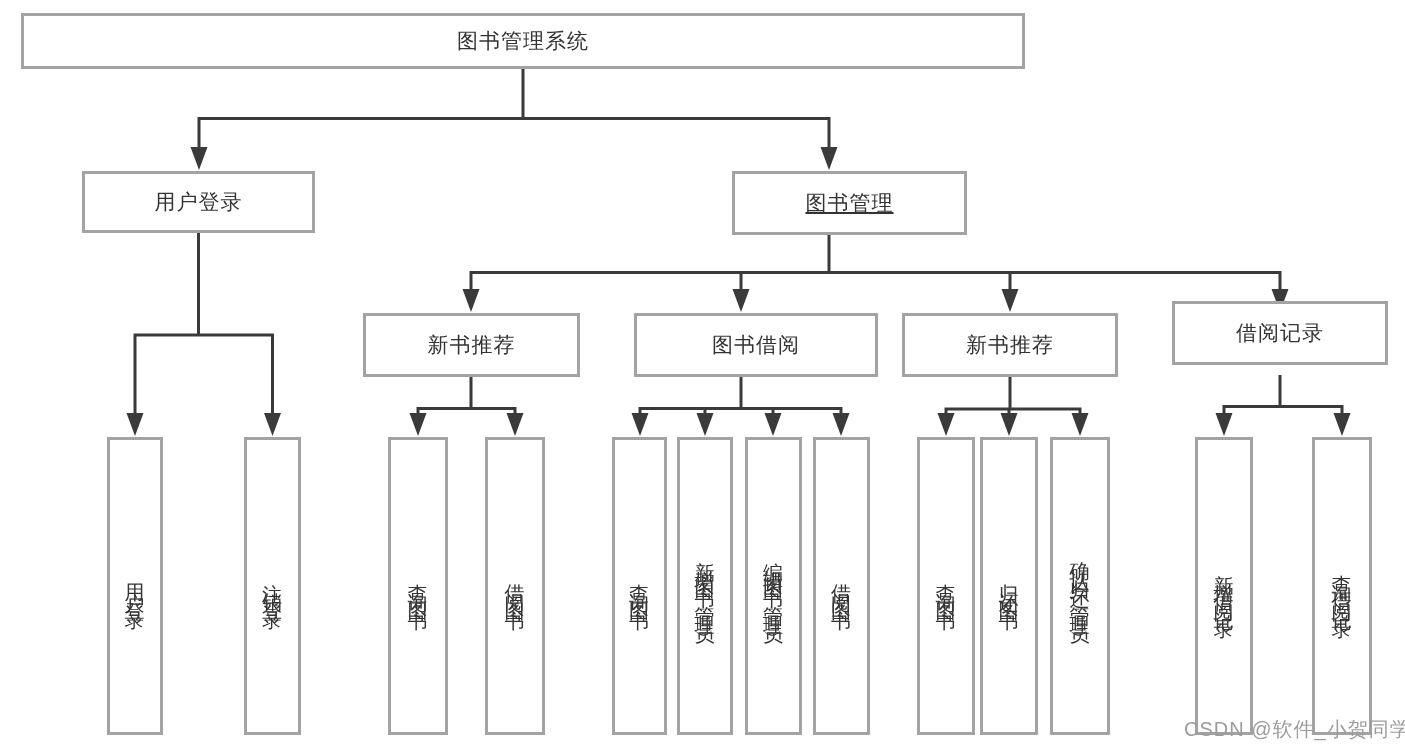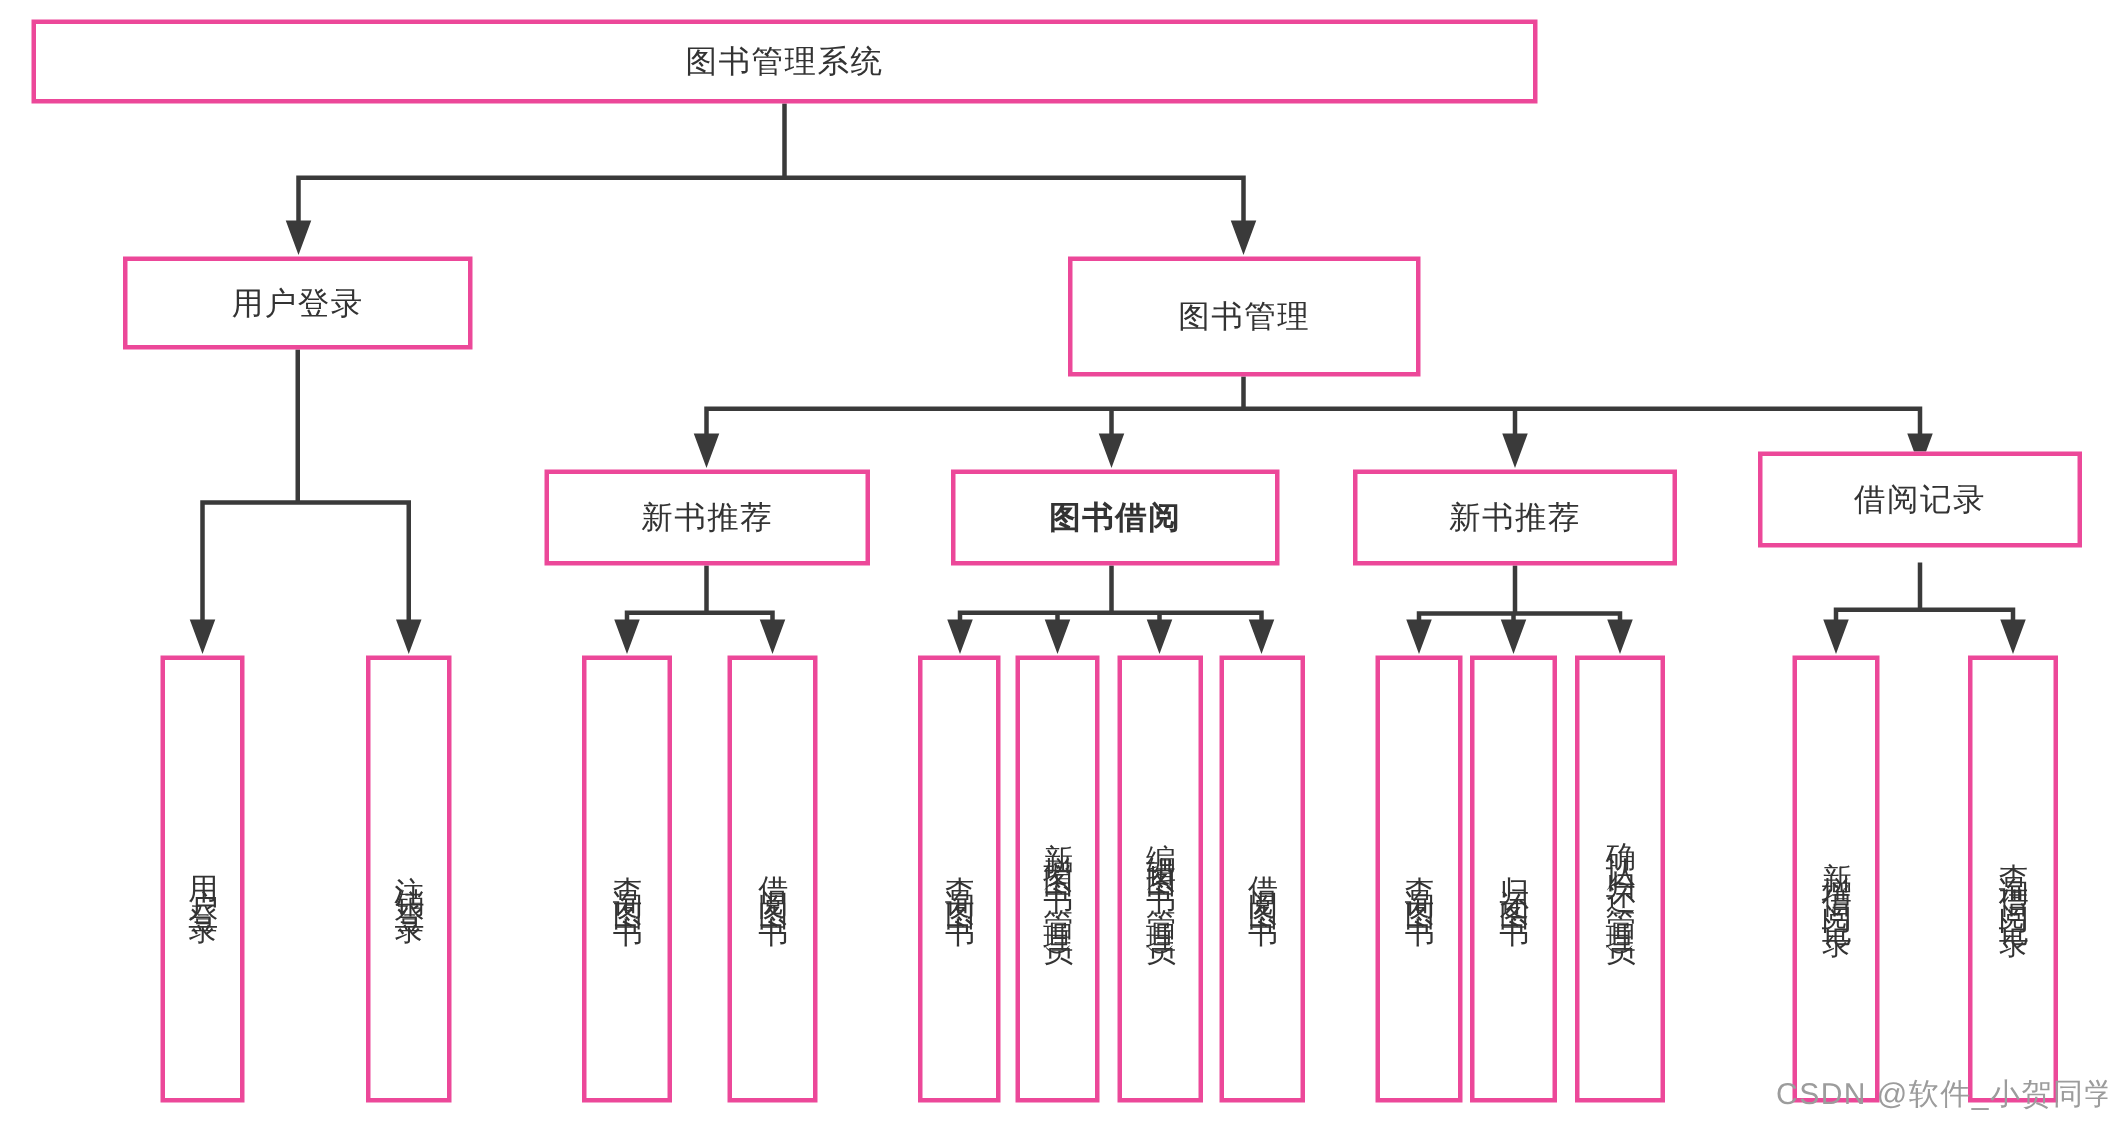--- a/index.html
+++ b/index.html
@@ -13,21 +13,21 @@
     width: 1405px; height: 747px;
     background: #ffffff;
   }
   .connector-svg {
     position: absolute; left: 0; top: 0;
     width: 1405px; height: 747px;
   }
   .box {
     position: absolute;
     box-sizing: border-box;
-    border: 3px solid #ec4899;
+    border: 3px solid #a3a3a3;
     background: #ffffff;
     display: flex;
     align-items: center;
     justify-content: center;
     color: #333333;
   }
   .hbox {
     font-size: 21px;
     letter-spacing: 1px;
     white-space: nowrap;
@@ -89,24 +89,24 @@
 
     <g stroke="#3a3a3a" stroke-width="3" fill="none">
       <path d="M1280 375 V406.5 M1222.5 406.5 H1343.5 M1224 406.5 V418 M1342 406.5 V418"></path>
     </g>
     <path fill="#3a3a3a" d="M1215.5 413 H1232.5 L1224 436 Z M1333.5 413 H1350.5 L1342 436 Z"></path>
   </svg>
 
   <div class="box hbox" style="left:21px; top:13px; width:1004px; height:56px;">图书管理系统</div>
 
   <div class="box hbox" style="left:82px; top:171px; width:233px; height:62px;">用户登录</div>
-  <div class="box hbox" style="left:712px; top:171px; width:235px; height:80px;">图书管理</div>
+  <div class="box hbox" style="left:732px; top:171px; width:235px; height:64px;text-decoration:underline;">图书管理</div>
 
   <div class="box hbox" style="left:363px; top:313px; width:217px; height:64px;">新书推荐</div>
-  <div class="box hbox" style="left:634px; top:313px; width:219px; height:64px;font-weight:bold;">图书借阅</div>
+  <div class="box hbox" style="left:634px; top:313px; width:244px; height:64px;">图书借阅</div>
   <div class="box hbox" style="left:902px; top:313px; width:216px; height:64px;">新书推荐</div>
   <div class="box hbox" style="left:1172px; top:301px; width:216px; height:64px;">借阅记录</div>
 
   <div class="box vbox" style="left:107px; width:56px;">用户登录</div>
   <div class="box vbox" style="left:244px; width:57px;">注销登录</div>
 
   <div class="box vbox" style="left:388px; width:60px;">查询图书</div>
   <div class="box vbox" style="left:485px; width:60px;">借阅图书</div>
 
   <div class="box vbox" style="left:612px; width:55px;">查询图书</div>

